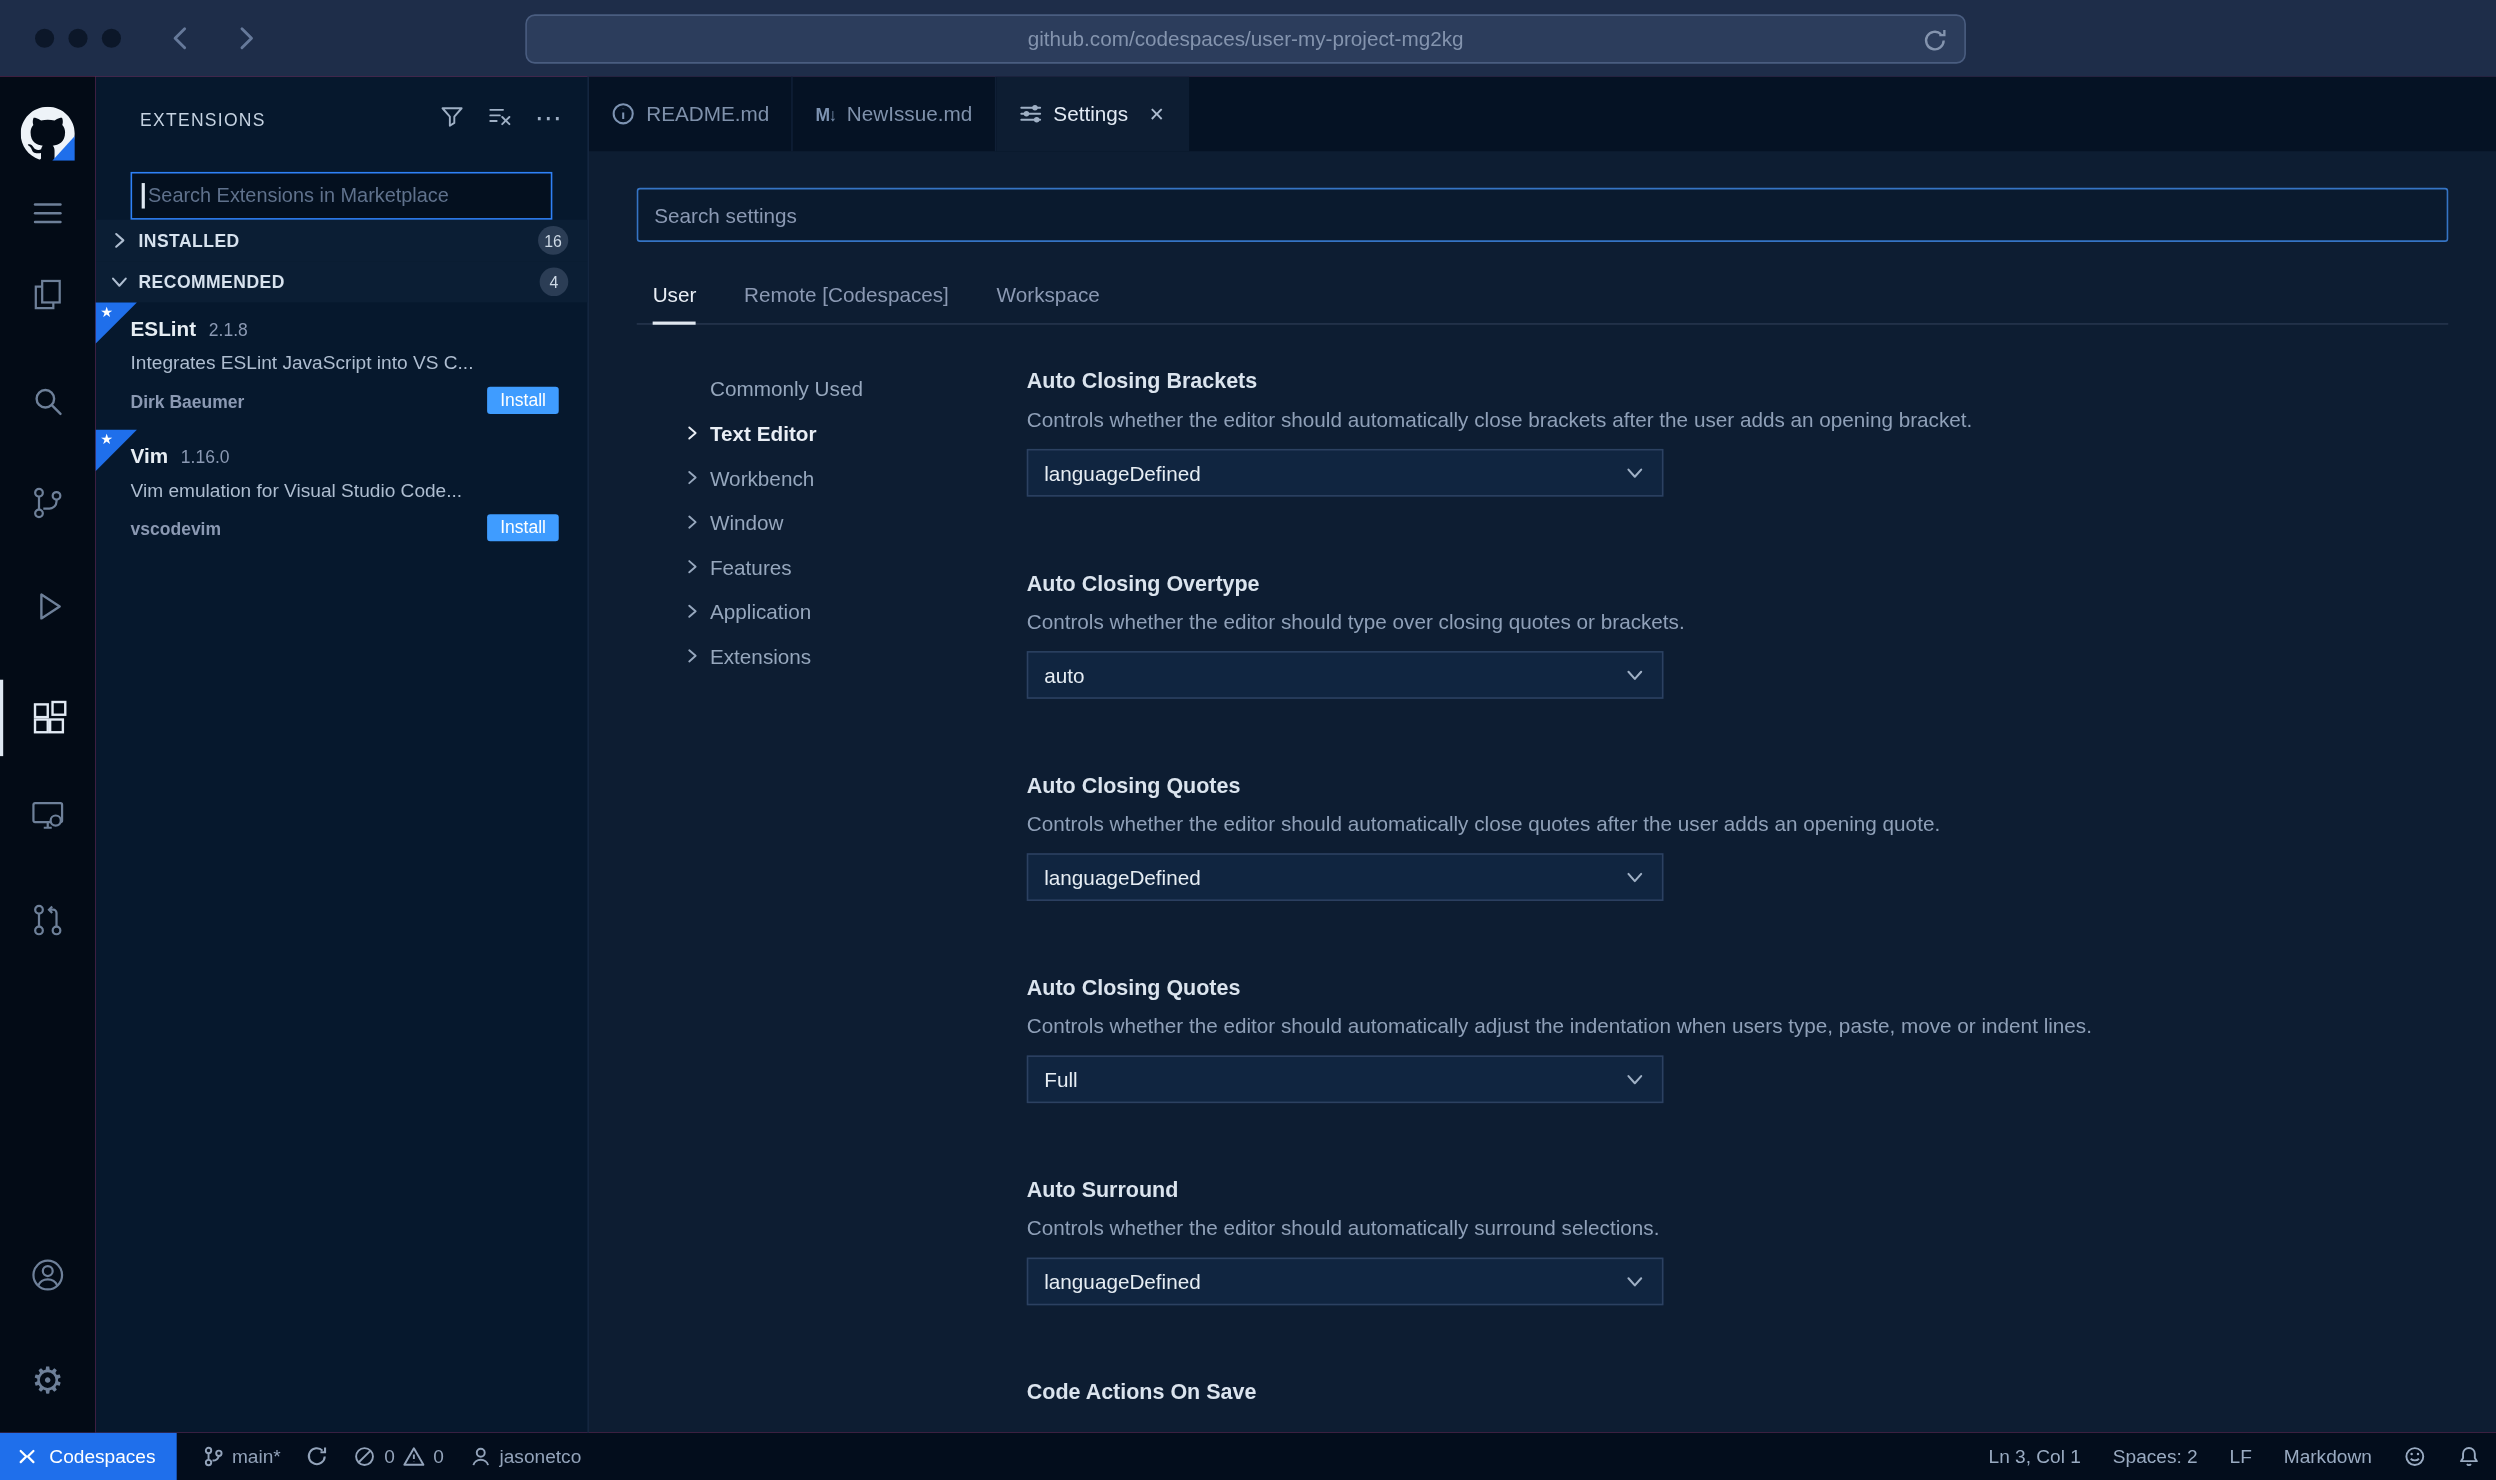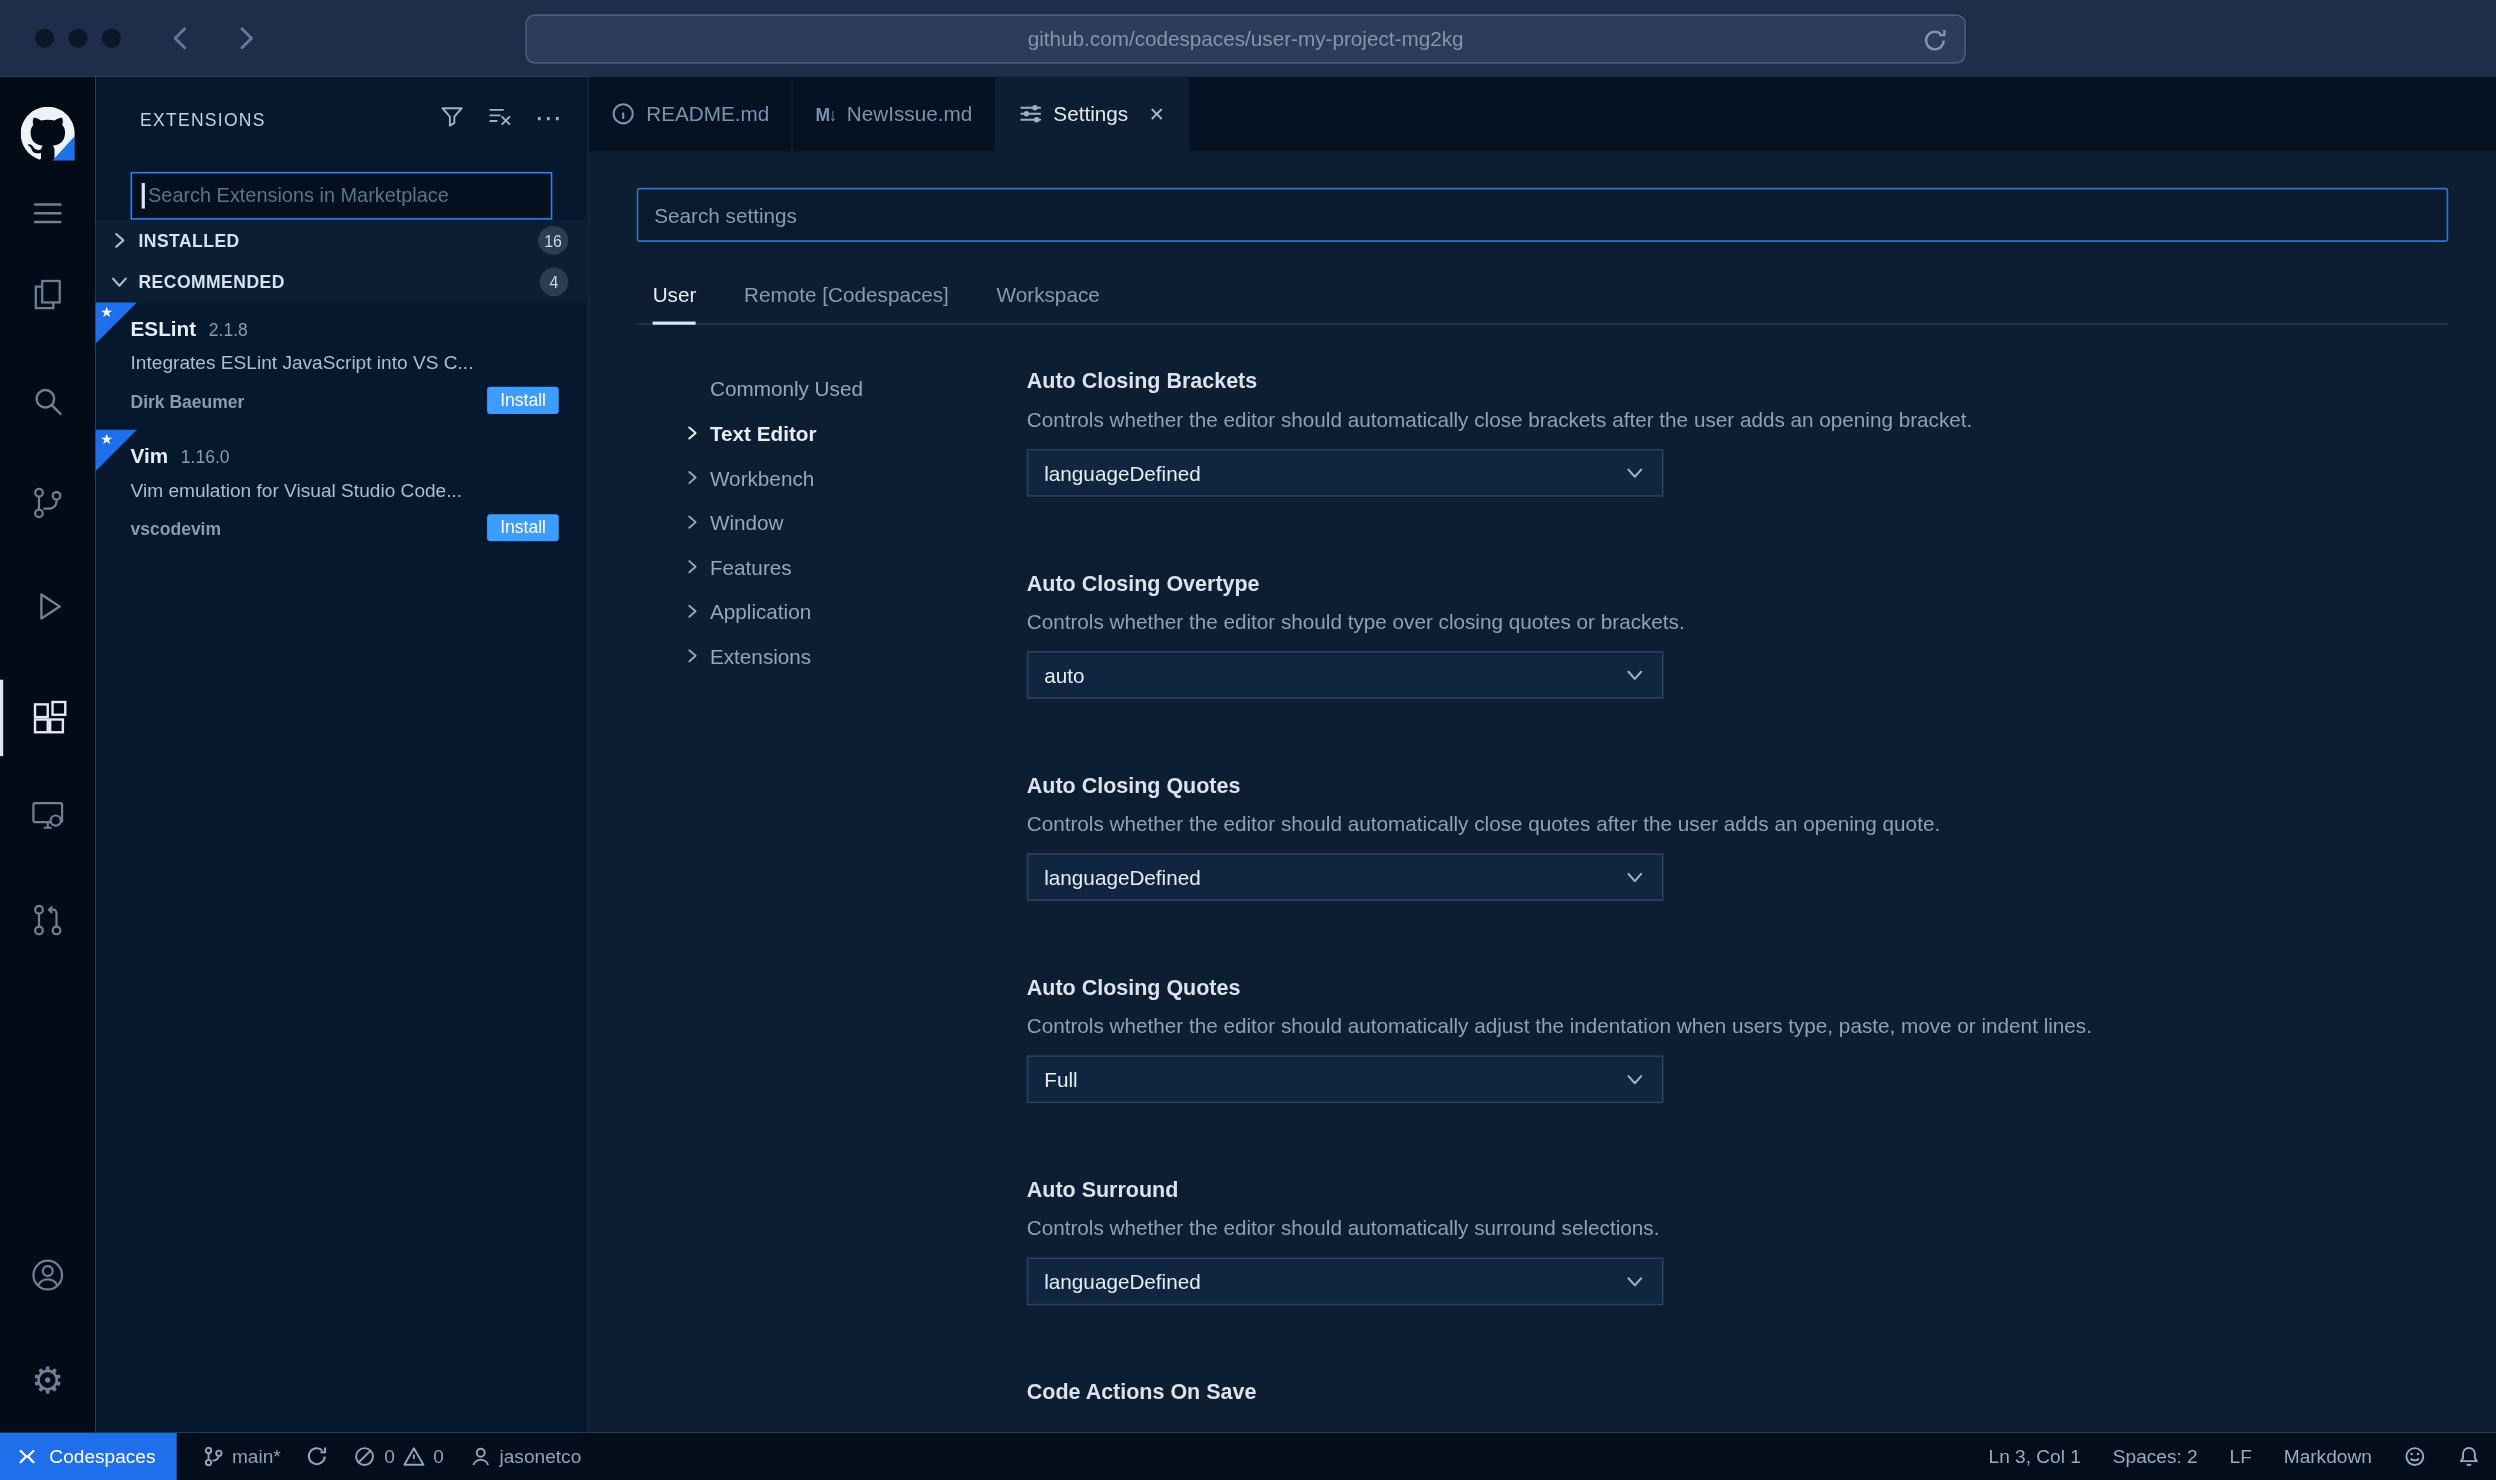--- a/index.html
+++ b/index.html
@@ -1,18 +1,18 @@
 <!DOCTYPE html>
 <html><head>
 <meta charset="utf-8">
 <style>
   * { margin:0; padding:0; box-sizing:border-box; }
   html,body { background:#000; }
   body { font-family:"Liberation Sans","DejaVu Sans",sans-serif; }
-  .screen { width:2496px; height:1480px; overflow:hidden; background:#5eead4; position:relative; }
+  .screen { width:2496px; height:1480px; overflow:hidden; background:#ec4899; position:relative; }
   .viewport { width:1568px; height:930px; transform:scale(1.59184); transform-origin:top left; display:flex; flex-direction:column; }
 
   
   .chrome { height:48px; background:#1e2d49; display:flex; align-items:center; flex:none; position:relative; }
   .traffic { display:flex; gap:9px; margin-left:22px; }
   .dot { width:12px; height:12px; border-radius:50%; background:#0c1729; }
   .nav-arrows { display:flex; gap:24px; margin-left:28px; color:#66799a; }
   .nav-btn { width:18px; height:18px; display:flex; align-items:center; justify-content:center; }
   .url-bar { position:absolute; left:330px; top:9px; width:905px; height:31px; background:#2c3d5c; border:1px solid #4a5d80; border-radius:6px; display:flex; align-items:center; justify-content:center; }
   .url-text { color:#8494ae; font-size:13px; }

